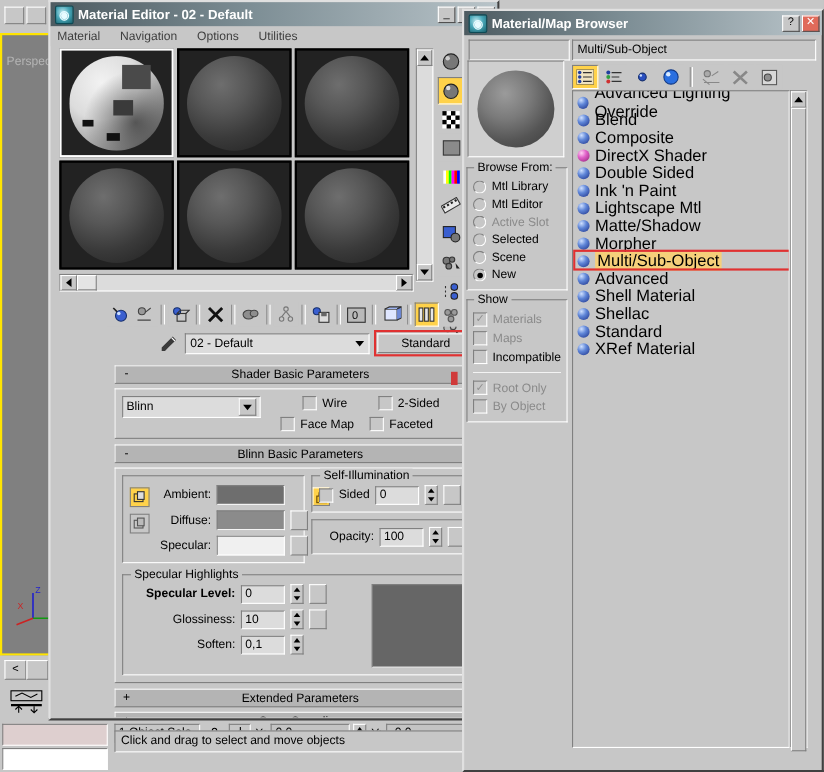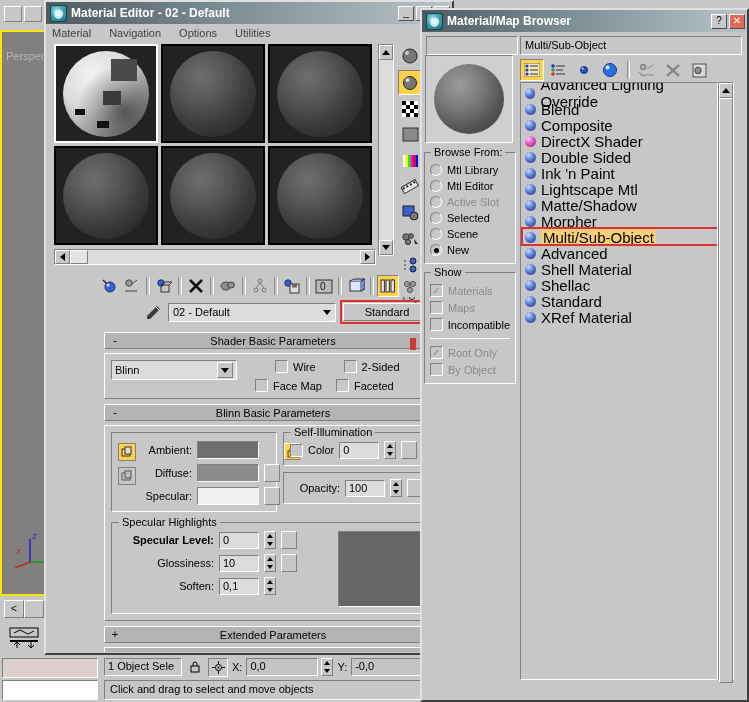--- a/index.html
+++ b/index.html
@@ -75,21 +75,21 @@
   }
   .spin {
     width: 12px; height: 18px; background: #c7c7c7;
     border: 1px solid; border-color: #fff #808080 #808080 #fff;
     display: flex; flex-direction: column; align-items: center; justify-content: space-around;
   }
   .spin i { display:block; width:0;height:0;border-left:3px solid transparent;border-right:3px solid transparent; }
   .spin .up { border-bottom: 4px solid #000; }
   .spin .dn { border-top: 4px solid #000; }
   .status-row2 {
-    position: absolute; left: 0; top: 24px; width: 418px; height: 20px;
+    position: absolute; left: 0; top: 8px; width: 418px; height: 20px;
     background: #c7c7c7; border: 1px solid; border-color: #808080 #fff #fff #808080;
     font-size: 11px; padding: 2px 5px; white-space: nowrap;
   }
 
   
   .mewin {
     position: absolute; left: 44px; top: 0; width: 410px; height: 655px;
     background: #c7c7c7; border: 2px solid; border-color: #e0e0e0 #404040 #404040 #e0e0e0;
   }
   .titlebar {
@@ -734,21 +734,21 @@
                 </span>
               </div>
             </div>
           </div>
 
           <div style="width:150px;">
             <div class="grp" style="margin-bottom:6px;">
               <span class="legend">Self-Illumination</span>
               <div class="row" style="margin-bottom:0;">
                 <span class="cb"></span>
-                <span class="lbl">Color</span>
+                <span class="lbl">Sided</span>
                 <span class="numfield">0</span>
                 <span class="spin">
                     <i class="up"></i>
                     <i class="dn"></i>
                   </span>
                 <span class="mapbtn"></span>
               </div>
             </div>
             <div class="grp" style="padding-top:6px;">
               <div class="row" style="margin-bottom:0;">

